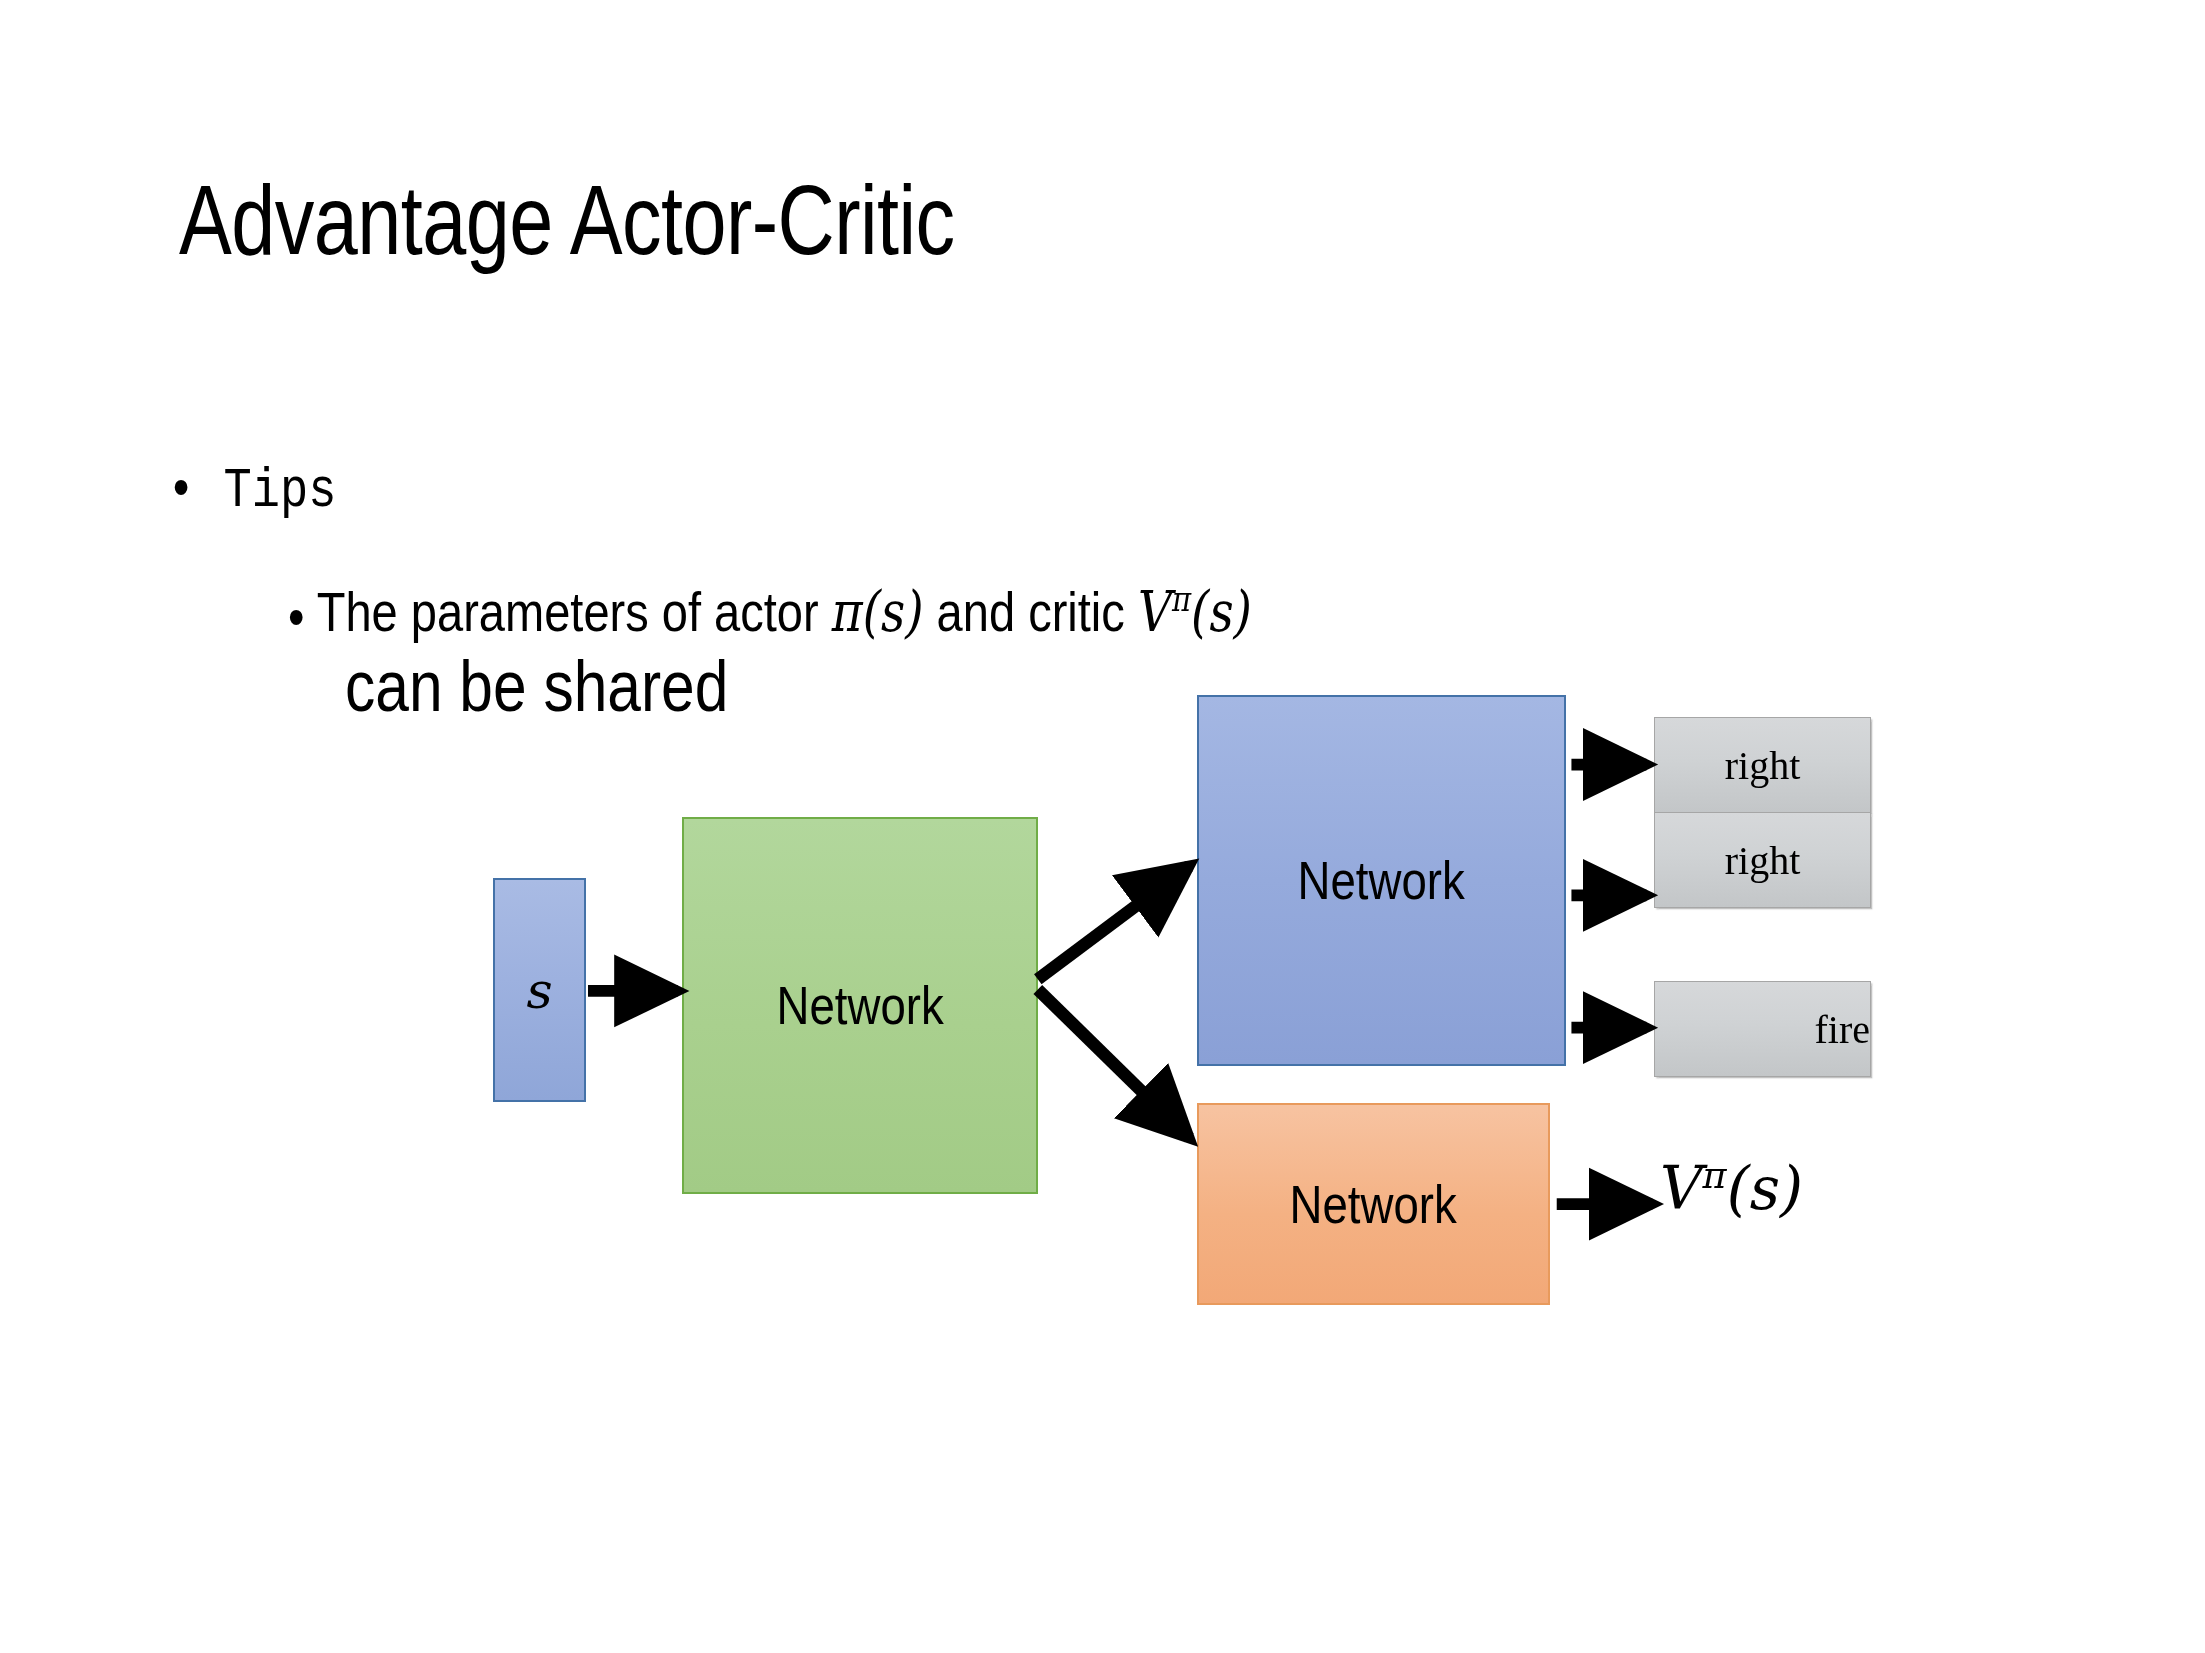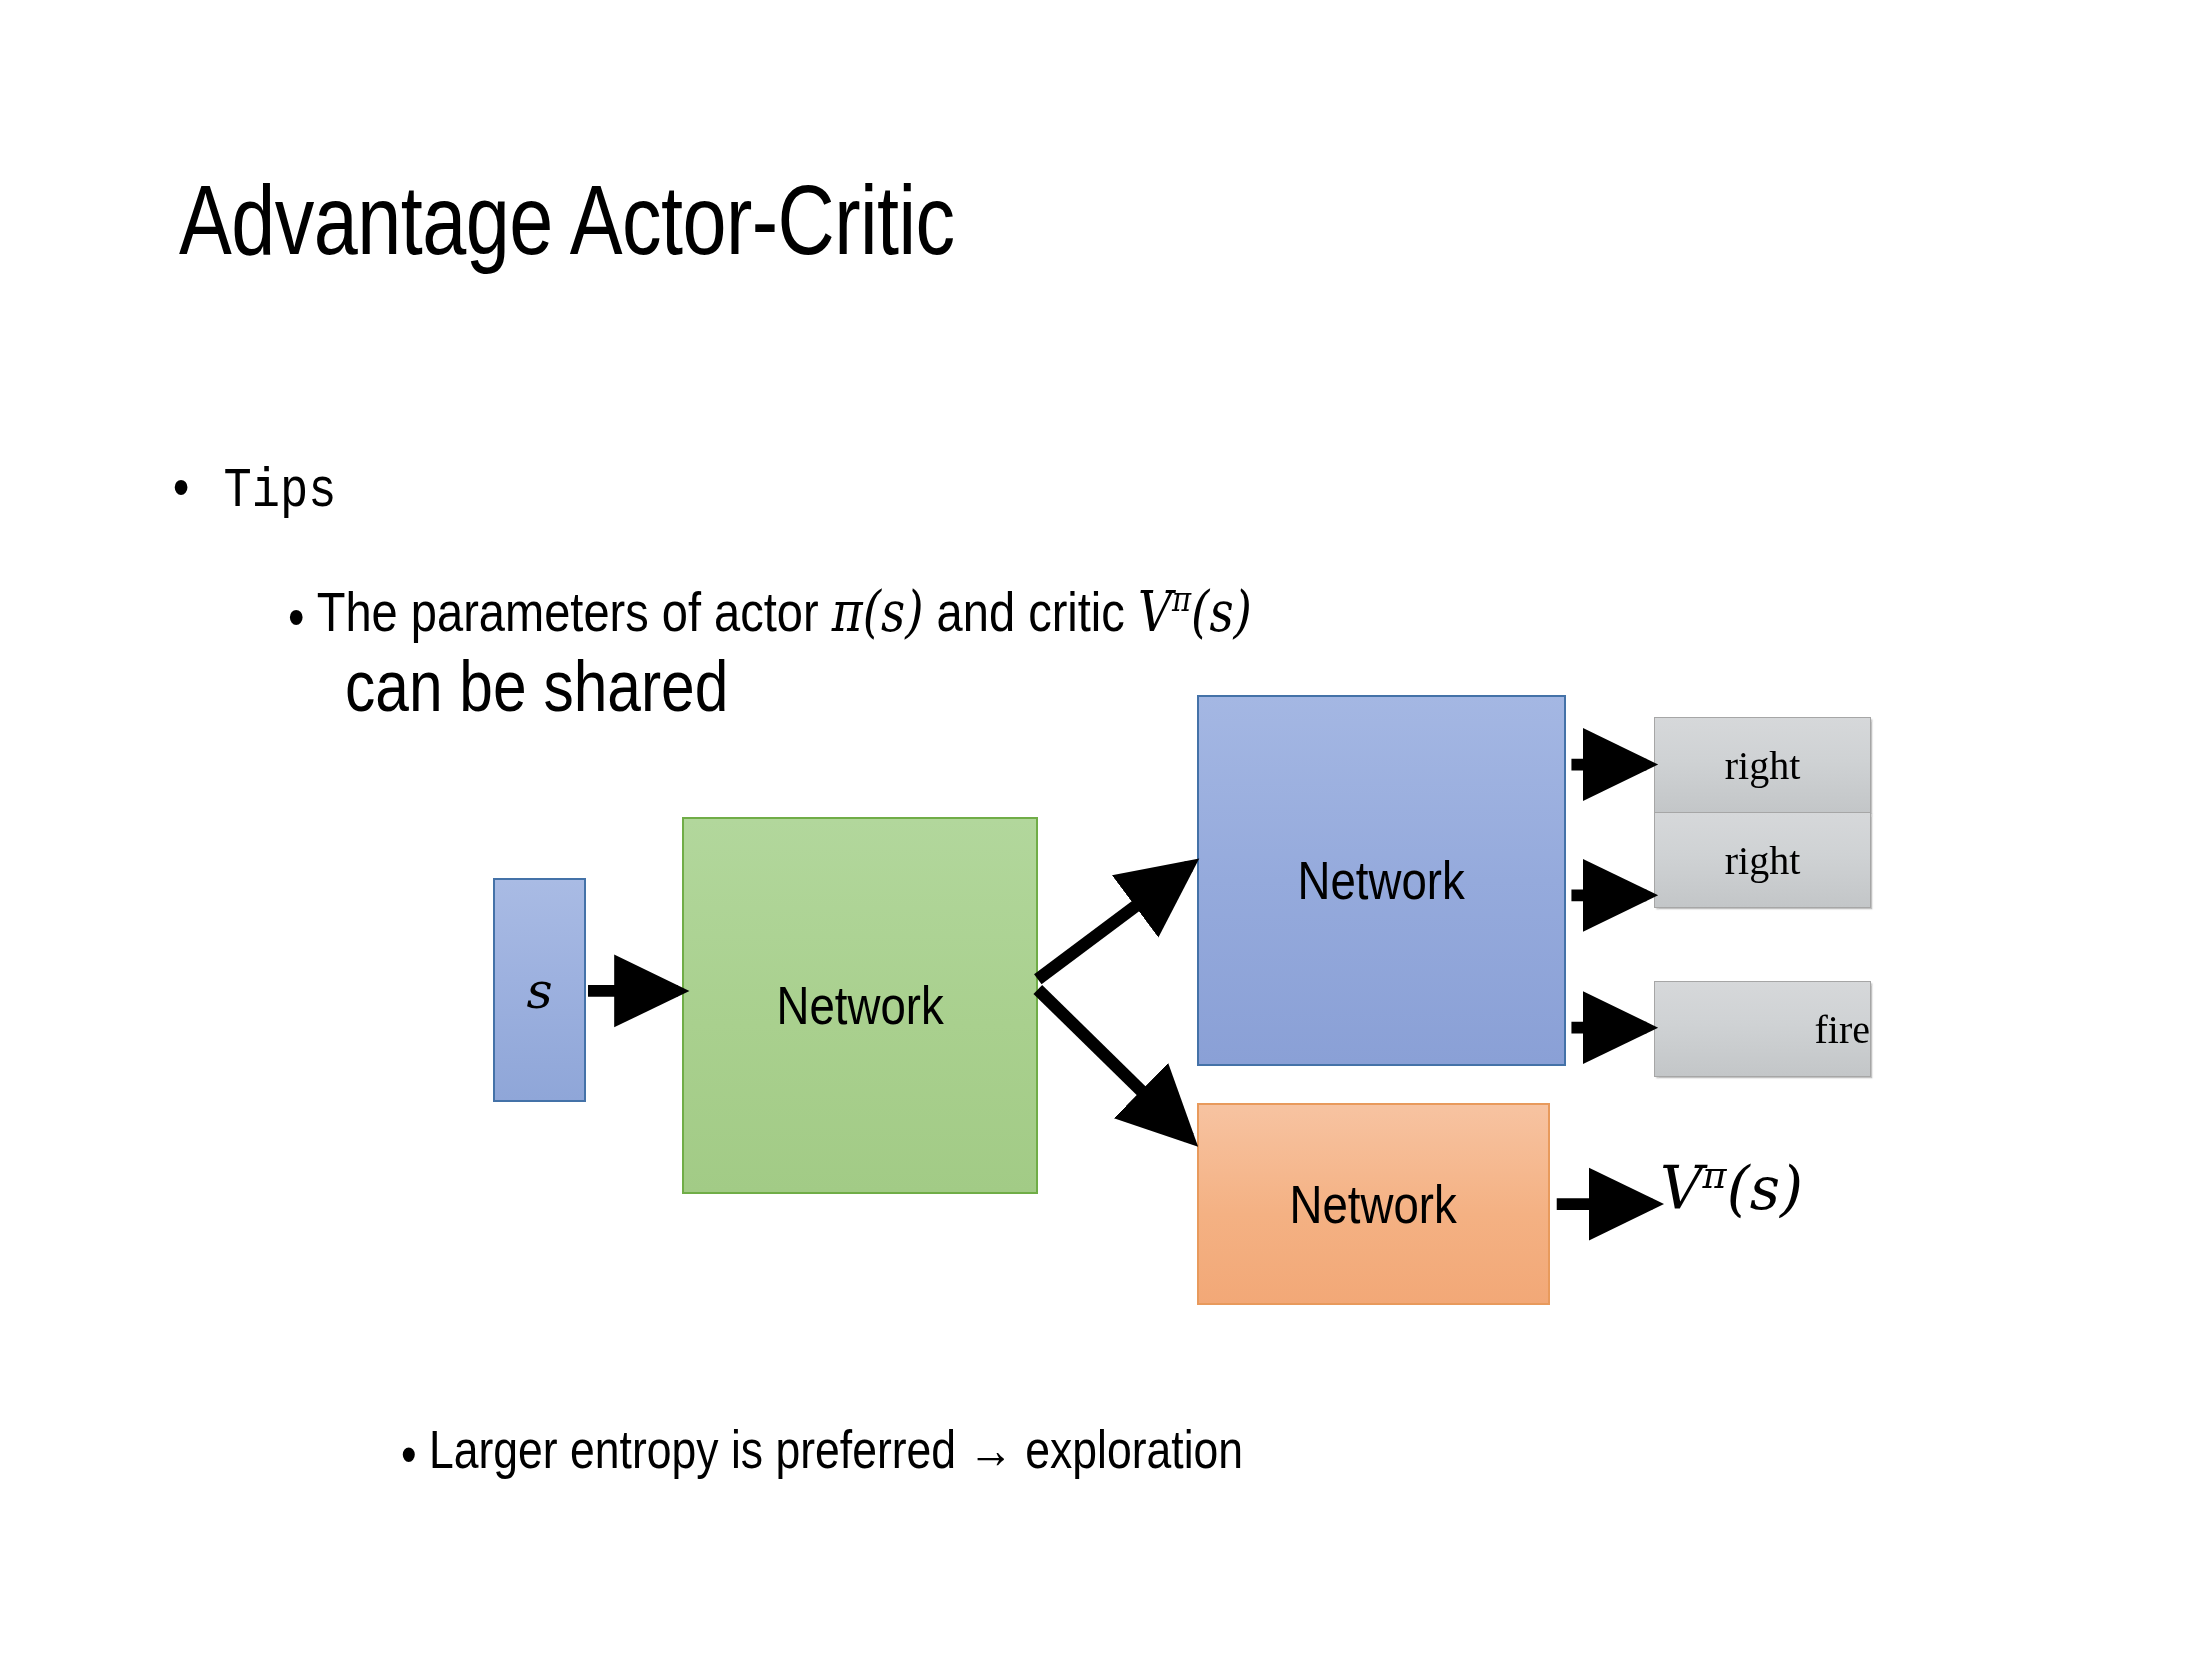--- a/index.html
+++ b/index.html
@@ -103,26 +103,20 @@
     </span>
   </div>
 
   <div class="bullet b-param2">
     <span class="sq">
       <span>can be shared</span>
     </span>
   </div>
 
 
-  <div class="bullet b-larger">
-    <span class="sq">
-      <span class="dot">•</span>
-      <span>Larger entropy is preferred → exploration</span>
-    </span>
-  </div>
 
   <div class="box box-s">
     <span class="lbl">s</span>
   </div>
 
   <div class="box box-green">
     <span class="lbl">Network</span>
   </div>
 
   <div class="box box-blue">

